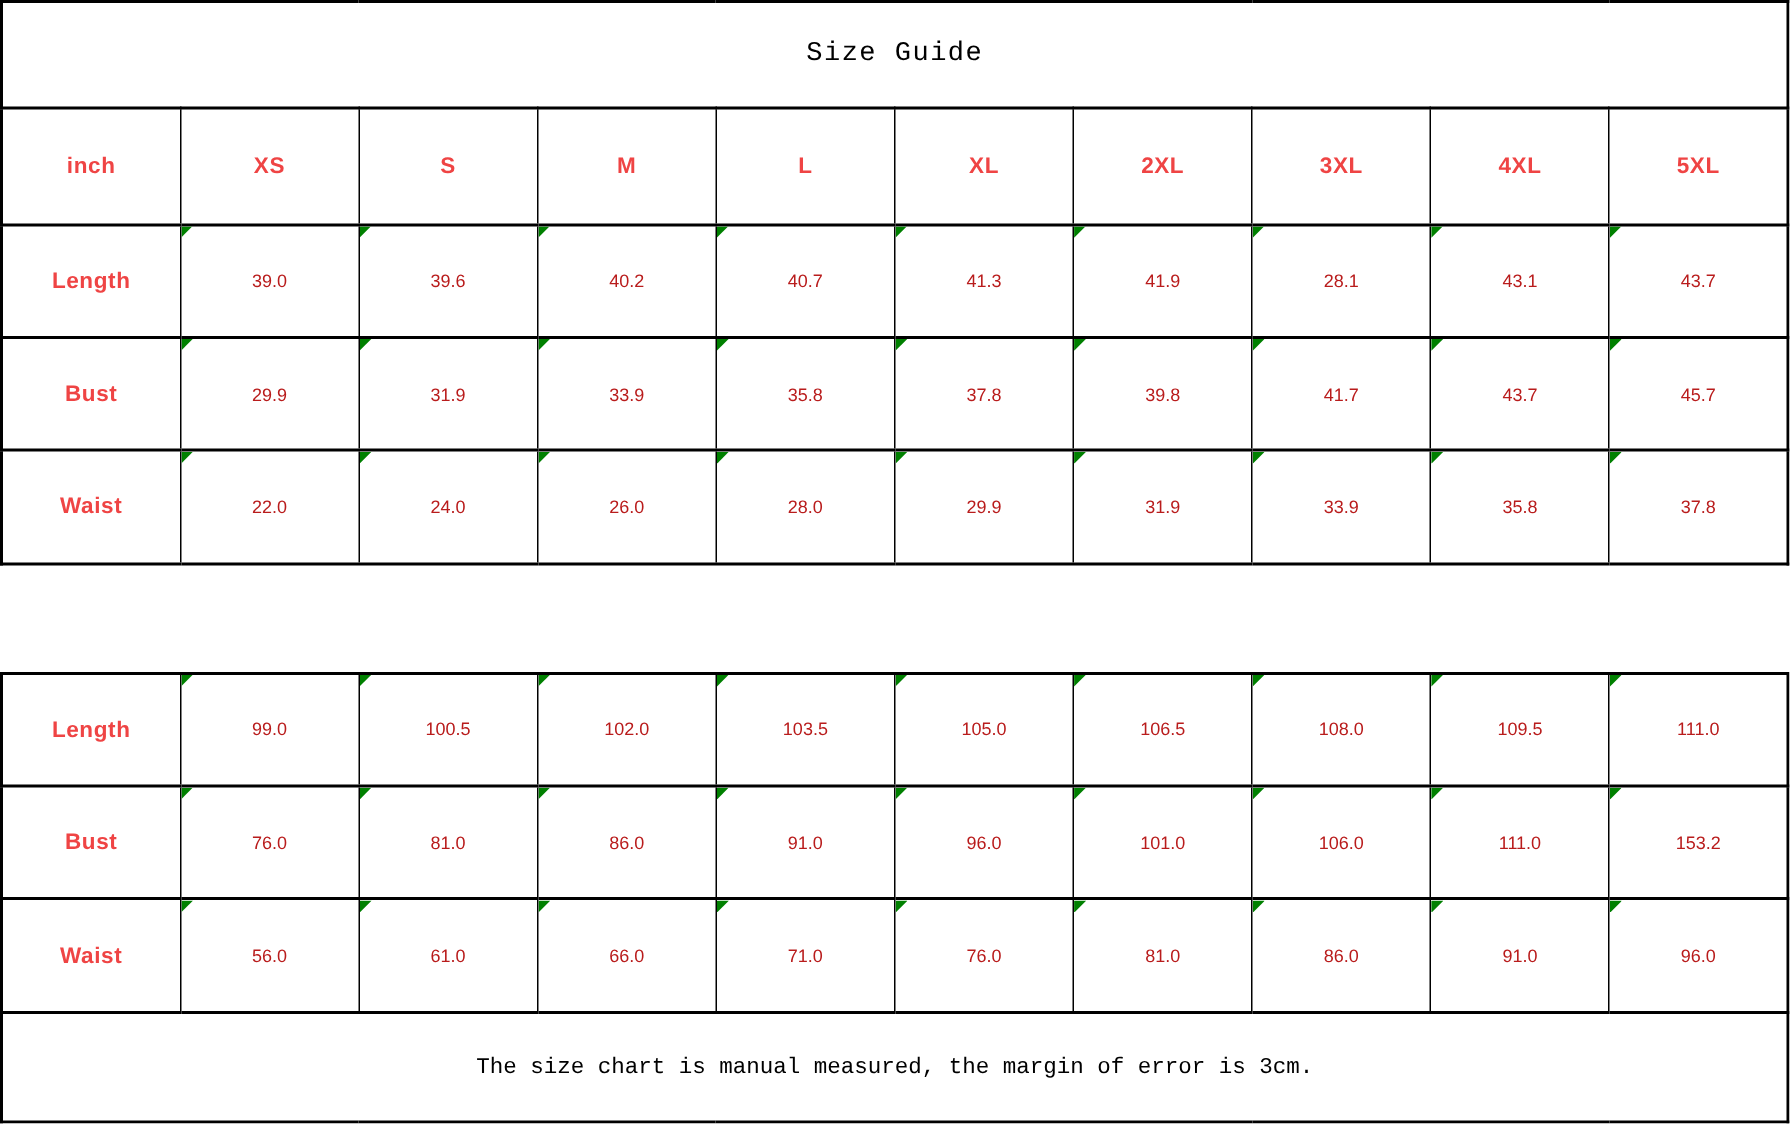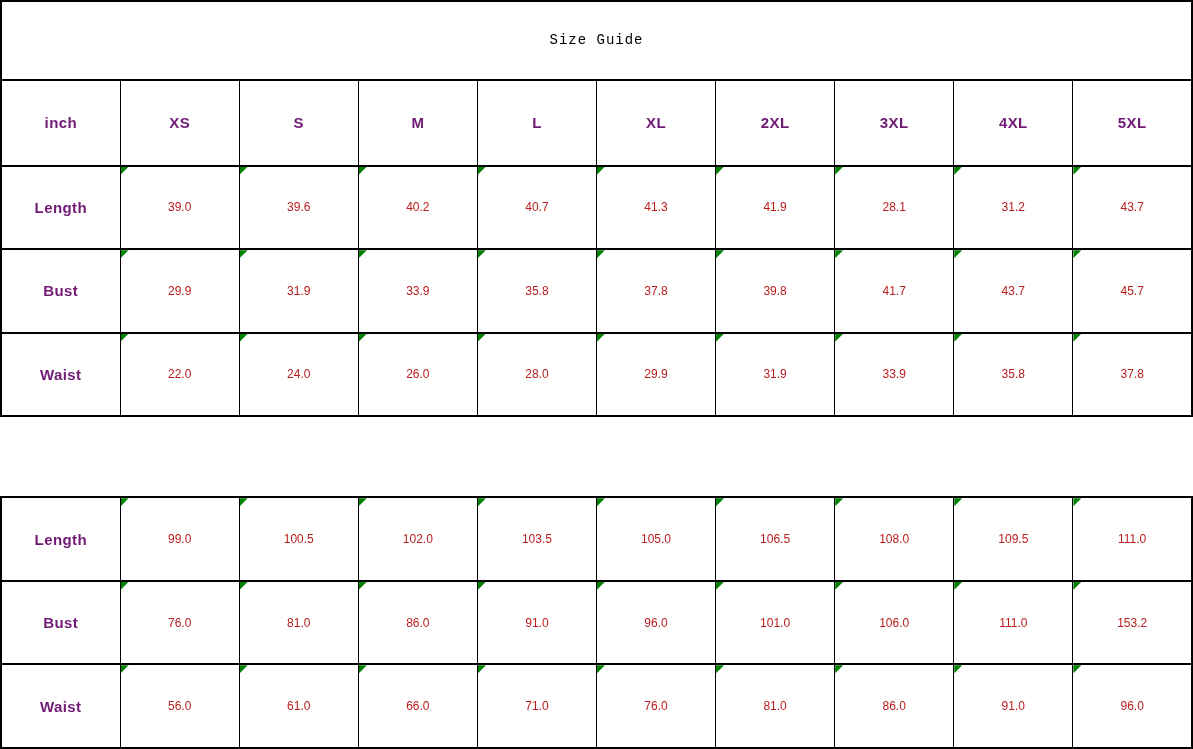--- a/index.html
+++ b/index.html
@@ -29,28 +29,28 @@
   td:last-child  { border-right-width: 2px; }
 
   tr.r-title  { height: 64px; }
   tr.r-head   { height: 70px; }
   tr.r-data   { height: 68px; }
   tr.r-spacer { height: 66px; }
   tr.r-foot   { height: 66px; }
 
   .title-cell {
     font-family: "Liberation Mono", monospace;
-    font-size: 14px;
+    font-size: 18px;
     color: #000000;
     letter-spacing: 1px;
   }
   .unit-cell, .col-head, .row-label {
     font-weight: bold;
     font-size: 15px;
-    color: #701a75;
+    color: #ef4444;
     letter-spacing: 0.4px;
   }
   .val-cell {
     position: relative;
     font-size: 12px;
     color: #b91c1c;
   }
   .flag {
     position: absolute;
     top: 0;
@@ -96,21 +96,21 @@
 
       <tr class="r-data">
         <td class="row-label">Length</td>
         <td class="val-cell"><span class="flag"></span><span>39.0</span></td>
         <td class="val-cell"><span class="flag"></span><span>39.6</span></td>
         <td class="val-cell"><span class="flag"></span><span>40.2</span></td>
         <td class="val-cell"><span class="flag"></span><span>40.7</span></td>
         <td class="val-cell"><span class="flag"></span><span>41.3</span></td>
         <td class="val-cell"><span class="flag"></span><span>41.9</span></td>
         <td class="val-cell"><span class="flag"></span><span>28.1</span></td>
-        <td class="val-cell"><span class="flag"></span><span>31.2</span></td>
+        <td class="val-cell"><span class="flag"></span><span>43.1</span></td>
         <td class="val-cell"><span class="flag"></span><span>43.7</span></td>
       </tr>
 
       <tr class="r-data">
         <td class="row-label">Bust</td>
         <td class="val-cell"><span class="flag"></span><span>29.9</span></td>
         <td class="val-cell"><span class="flag"></span><span>31.9</span></td>
         <td class="val-cell"><span class="flag"></span><span>33.9</span></td>
         <td class="val-cell"><span class="flag"></span><span>35.8</span></td>
         <td class="val-cell"><span class="flag"></span><span>37.8</span></td>
@@ -170,16 +170,19 @@
         <td class="val-cell"><span class="flag"></span><span>61.0</span></td>
         <td class="val-cell"><span class="flag"></span><span>66.0</span></td>
         <td class="val-cell"><span class="flag"></span><span>71.0</span></td>
         <td class="val-cell"><span class="flag"></span><span>76.0</span></td>
         <td class="val-cell"><span class="flag"></span><span>81.0</span></td>
         <td class="val-cell"><span class="flag"></span><span>86.0</span></td>
         <td class="val-cell"><span class="flag"></span><span>91.0</span></td>
         <td class="val-cell"><span class="flag"></span><span>96.0</span></td>
       </tr>
 
+      <tr class="r-foot">
+        <td colspan="10" class="foot-cell">The size chart is manual measured, the margin of error is 3cm.</td>
+      </tr>
 
     </tbody>
   </table>
 </div>
 
 </body></html>

